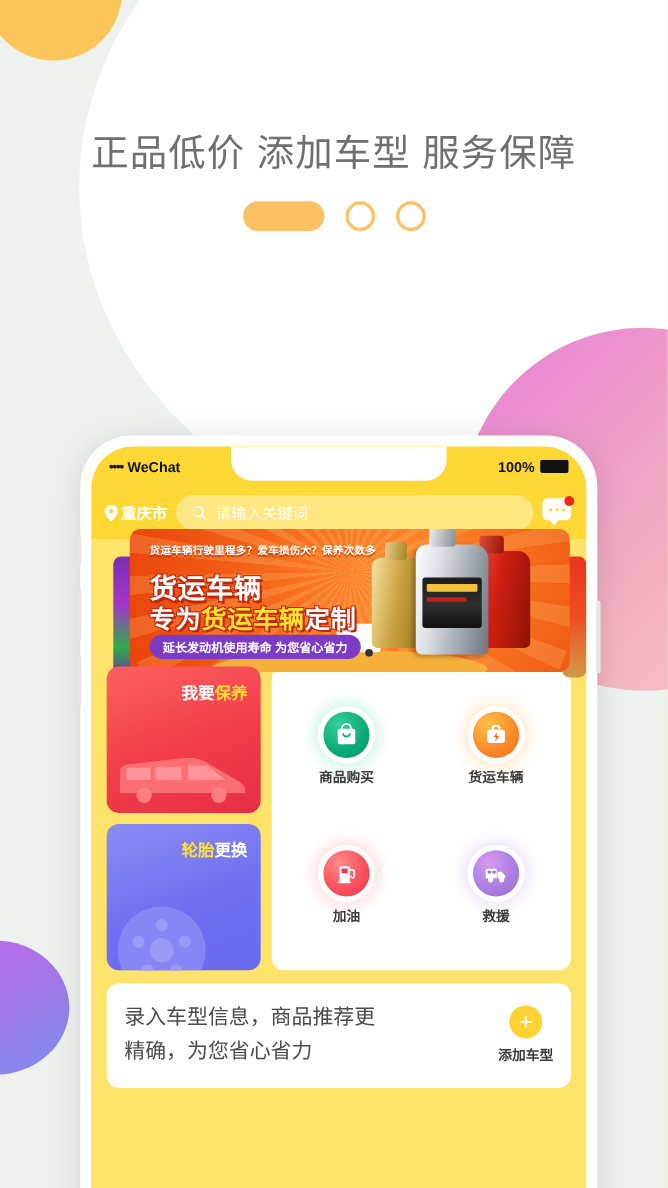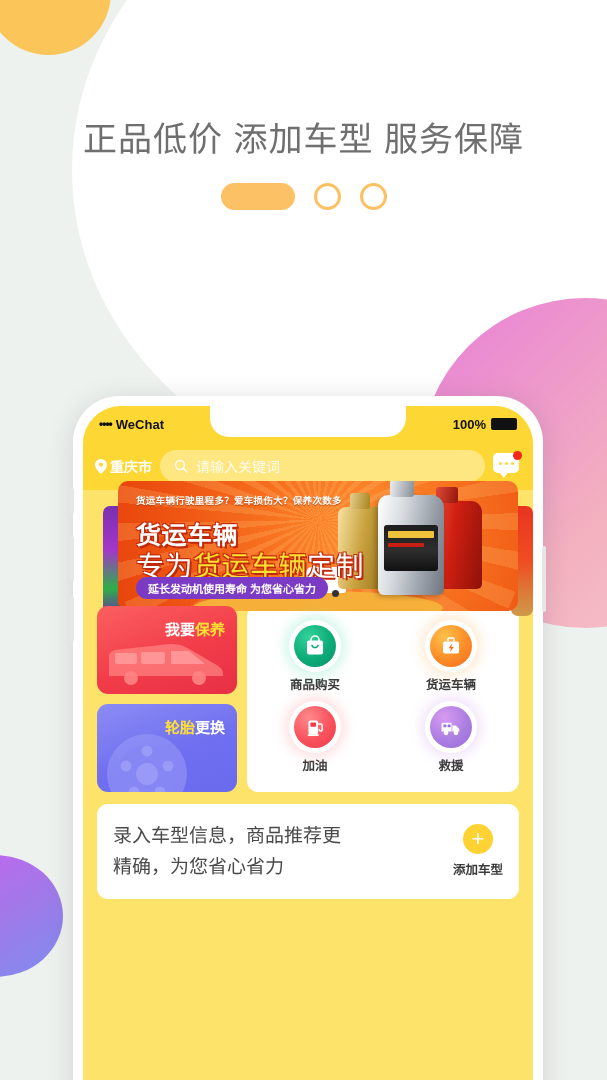--- a/index.html
+++ b/index.html
@@ -186,21 +186,21 @@
     white-space: nowrap;
   }
   .banner-h1 {
     position: absolute; left: 18px; top: 34px;
     font-size: 25px; font-weight: bold; color: #fff;
     letter-spacing: .5px;
     text-shadow: 2px 2px 0 #c0280b, -1px -1px 0 #c0280b, 1px -1px 0 #c0280b, -1px 1px 0 #c0280b;
   }
   .banner-h2 {
     position: absolute; left: 18px; top: 63px;
-    font-size: 28px; font-weight: normal; color: #fff;
+    font-size: 23px; font-weight: bold; color: #fff;
     letter-spacing: .5px;
     text-shadow: 2px 2px 0 #c0280b, -1px -1px 0 #c0280b, 1px -1px 0 #c0280b, -1px 1px 0 #c0280b;
   }
   .banner-h2 .hl { color: #ffe033; }
   .banner-tag {
     position: absolute; left: 18px; bottom: 12px;
     padding: 3px 12px; border-radius: 11px;
     background: #7b3bc4; color: #fff; font-size: 11px; font-weight: bold;
     white-space: nowrap;
   }
@@ -263,21 +263,21 @@
     width: 250px; height: 34px; border-radius: 50%;
     background: #f6b03a;
   }
 
   
   .services {
     display: flex; gap: 10px; padding: 10px 14px 0 14px;
   }
   .left-col { display: flex; flex-direction: column; gap: 10px; width: 140px; }
   .promo-card {
-    position: relative; height: 88px; border-radius: 11px; overflow: hidden;
+    position: relative; height: 133px; border-radius: 11px; overflow: hidden;
     padding: 12px 12px 0 0; text-align: right;
   }
   .promo-maint {
     background: linear-gradient(160deg,#fb6060 0%, #f23c49 55%, #e72f45 100%);
   }
   .promo-tire {
     background: linear-gradient(160deg,#8c8cf5 0%, #6f6ff0 55%, #6a6aee 100%);
   }
   .promo-title { font-size: 15px; font-weight: bold; position: relative; z-index: 3; }
   .promo-title .w { color: #ffffff; }

